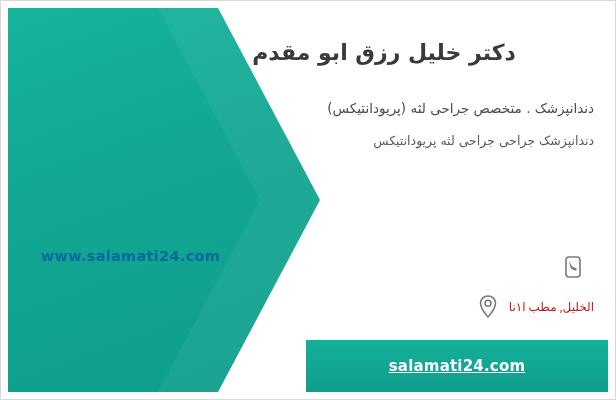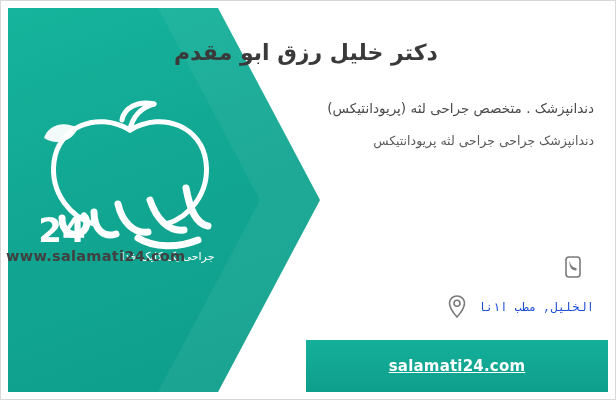--- a/index.html
+++ b/index.html
@@ -78,38 +78,38 @@
     position: absolute;
     left: 18px;
     top: 92px;
     width: 225px;
     height: 185px;
   }
   .logo-svg { display: block; }
 
   .logo-url {
     position: absolute;
-    left: 6px;
+    left: 18px;
     top: 248px;
     width: 225px;
-    text-align: left;
-    color: #404040;
+    text-align: center;
+    color: #0369a1;
     font-size: 14.5px;
     font-weight: bold;
     letter-spacing: 0.3px;
     font-family: "DejaVu Sans", sans-serif;
   }
 
   
   .name {
     position: absolute;
     right: 22px;
     top: 38px;
     width: 420px;
-    text-align: left;
+    text-align: center;
     color: #3a3a3a;
     font-size: 22px;
     font-weight: bold;
     direction: rtl;
     line-height: 1.35;
     font-family: "DejaVu Sans", sans-serif;
   }
   .specialty1 {
     position: absolute;
     right: 22px;
@@ -147,62 +147,35 @@
   .contact-address { top: 292px; }
   .contact-icon {
     width: 26px;
     height: 30px;
     display: flex;
     align-items: center;
     justify-content: center;
     flex: 0 0 auto;
   }
   .contact-text {
-    color: #1d4ed8;
+    color: #b91c1c;
     font-size: 12px;
     direction: rtl;
     text-align: left;
-    font-family: Liberation Mono, monospace;
+    font-family: Liberation Serif, serif;
   }
 </style>
 </head>
 <body>
 
 <div class="card">
 
   <div class="teal-panel"></div>
   <div class="teal-wedge"></div>
 
-  <div class="logo-wrap">
-    <svg class="logo-svg" width="225" height="185" viewBox="0 0 225 185" xmlns="http://www.w3.org/2000/svg">
-
-      <g fill="none" stroke="#ffffff" stroke-width="5" stroke-linecap="round" stroke-linejoin="round">
-        <path d="M112 38 C 78 18, 40 36, 36 70 C 32 102, 54 126, 76 132"></path>
-        <path d="M112 38 C 146 18, 184 36, 188 70 C 192 102, 170 126, 148 132"></path>
-        <path d="M112 38 C 114 26, 122 16, 136 12"></path>
-        <path d="M136 12 C 120 8, 106 16, 104 28"></path>
-      </g>
-
-      <path d="M60 36 C 44 28, 30 34, 26 46 C 38 54, 54 50, 60 36 Z" fill="#ffffff" opacity="0.95"></path>
-
-      <g fill="none" stroke="#ffffff" stroke-width="7" stroke-linecap="round" stroke-linejoin="round">
-        <path d="M44 126 C 44 140, 54 146, 64 140 C 70 136, 70 128, 66 124"></path>
-        <path d="M76 120 C 76 138, 86 146, 98 142"></path>
-        <path d="M100 112 C 104 130, 116 142, 130 140"></path>
-        <path d="M132 108 C 138 126, 150 140, 166 138"></path>
-        <path d="M168 96 C 172 118, 178 132, 190 134"></path>
-        <path d="M120 146 C 136 156, 160 156, 180 148"></path>
-      </g>
-
-      <rect x="22" y="112" width="44" height="40" rx="6" fill="#ffffff" opacity="0.0"></rect>
-      <text x="44" y="150" font-family="DejaVu Sans, sans-serif" font-size="34" font-weight="bold" fill="#ffffff" text-anchor="middle">24</text>
-
-      <text x="150" y="168" font-family="DejaVu Sans, sans-serif" font-size="11" fill="#ffffff" text-anchor="middle" direction="rtl">جراحی یک کلیک خدا</text>
-    </svg>
-  </div>
 
   <div class="logo-url">www.salamati24.com</div>
 
   <div class="name">دکتر خلیل رزق ابو مقدم</div>
   <div class="specialty1">دندانپزشک . متخصص جراحی لثه (پریودانتیکس)</div>
   <div class="specialty2">دندانپزشک جراحی جراحی لثه پریودانتیکس</div>
 
   <div class="contact-row contact-phone">
     <span class="contact-icon">
       <svg width="20" height="24" viewBox="0 0 20 24" xmlns="http://www.w3.org/2000/svg">

